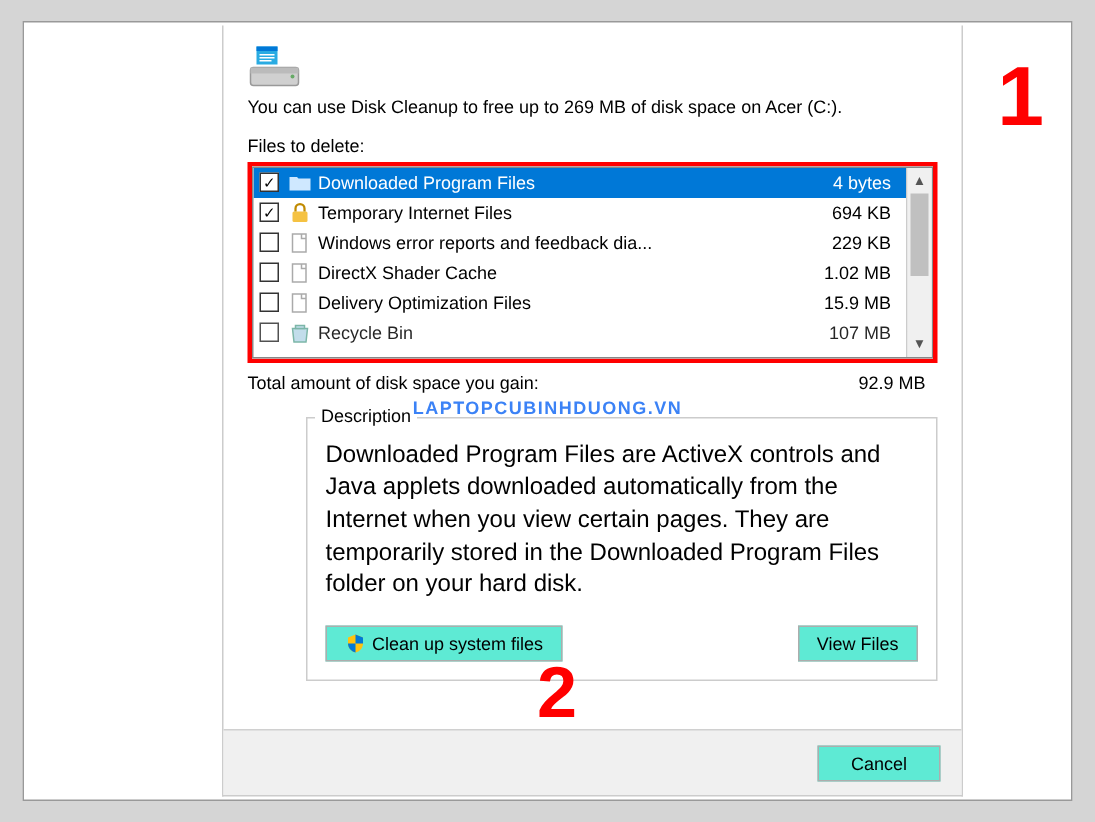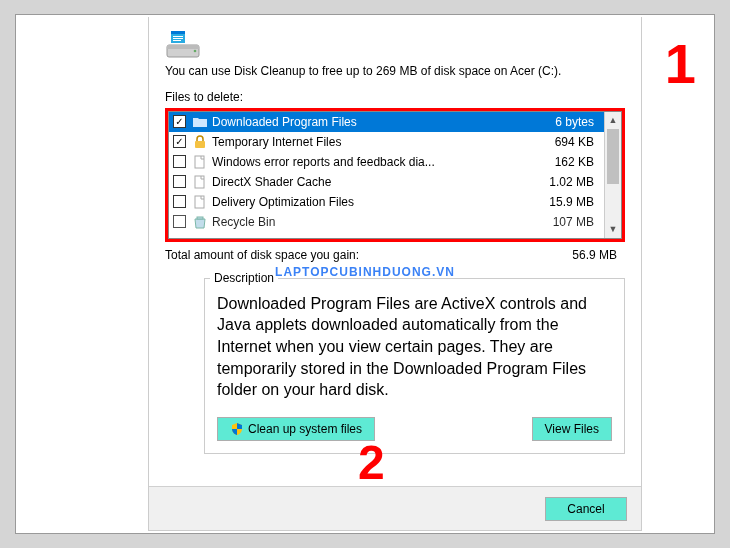--- a/index.html
+++ b/index.html
@@ -287,21 +287,21 @@
         <div class="file-list">
           <div class="list-body" id="list-body">
               <div class="file-row selected">
                 <span class="file-check">✓</span>
                 <span class="file-icon">
                   <svg width="16" height="16" viewBox="0 0 16 16">
                     <path d="M1 4h5l1 1h8v8H1z" fill="#cfe8ff"></path>
                   </svg>
                 </span>
                 <span class="file-name">Downloaded Program Files</span>
-                <span class="file-size">6 bytes</span>
+                <span class="file-size">4 bytes</span>
               </div>
               <div class="file-row">
                 <span class="file-check">✓</span>
                 <span class="file-icon">
                   <svg width="16" height="16" viewBox="0 0 16 16">
                     <rect x="3" y="7" width="10" height="7" rx="1" fill="#f5c242"></rect>
                     <path d="M5 7V5a3 3 0 016 0v2" stroke="#c08a00" stroke-width="1.5" fill="none"></path>
                   </svg>
                 </span>
                 <span class="file-name">Temporary Internet Files</span>
@@ -309,21 +309,21 @@
               </div>
               <div class="file-row">
                 <span class="file-check"></span>
                 <span class="file-icon">
                   <svg width="16" height="16" viewBox="0 0 16 16">
                     <rect x="3" y="2" width="9" height="12" fill="#fff" stroke="#aaa"></rect>
                     <path d="M9 2v3h3" fill="none" stroke="#aaa"></path>
                   </svg>
                 </span>
                 <span class="file-name">Windows error reports and feedback dia...</span>
-                <span class="file-size">162 KB</span>
+                <span class="file-size">229 KB</span>
               </div>
               <div class="file-row">
                 <span class="file-check"></span>
                 <span class="file-icon">
                   <svg width="16" height="16" viewBox="0 0 16 16">
                     <rect x="3" y="2" width="9" height="12" fill="#fff" stroke="#aaa"></rect>
                     <path d="M9 2v3h3" fill="none" stroke="#aaa"></path>
                   </svg>
                 </span>
                 <span class="file-name">DirectX Shader Cache</span>
@@ -357,21 +357,21 @@
             <div class="scroll-track">
               <div class="scroll-thumb"></div>
             </div>
             <div class="scroll-btn">▼</div>
           </div>
         </div>
       </div>
 
       <div class="total-row">
         <span>Total amount of disk space you gain:</span>
-        <span>56.9 MB</span>
+        <span>92.9 MB</span>
       </div>
 
       <div class="group">
         <span class="group-label">Description</span>
         <div class="group-body">
           <div class="desc-text">Downloaded Program Files are ActiveX controls and Java applets downloaded automatically from the Internet when you view certain pages. They are temporarily stored in the Downloaded Program Files folder on your hard disk.</div>
           <div class="button-row">
             <button class="btn">
               <span class="shield-icon">
                 <svg width="14" height="14" viewBox="0 0 14 14">

